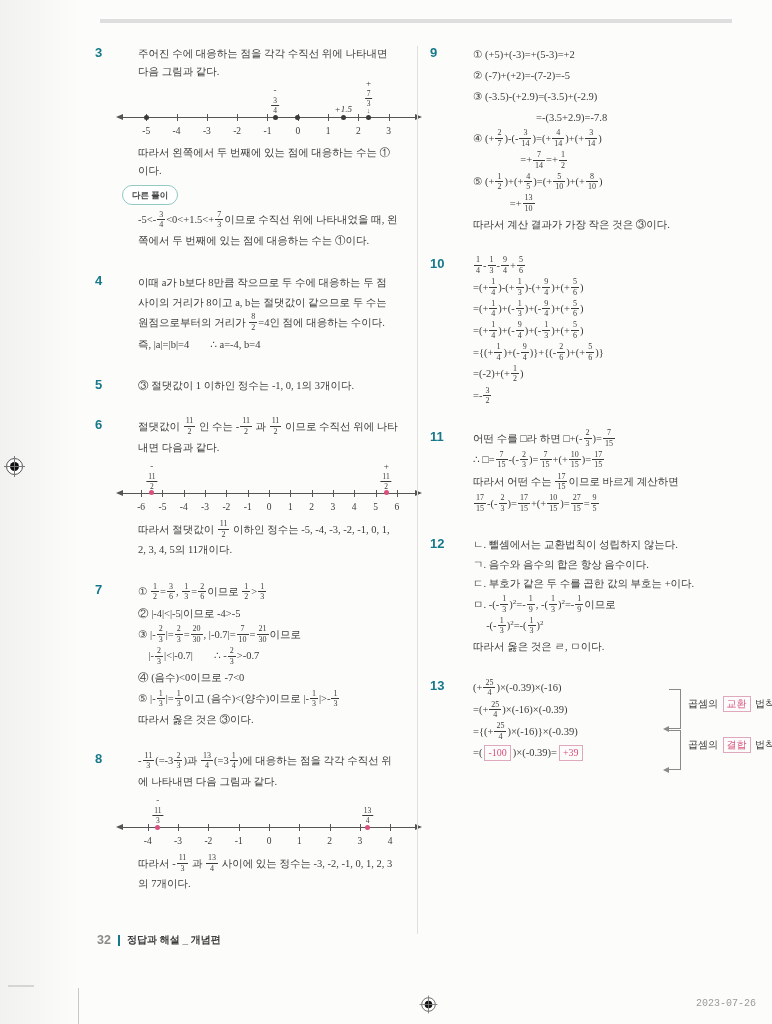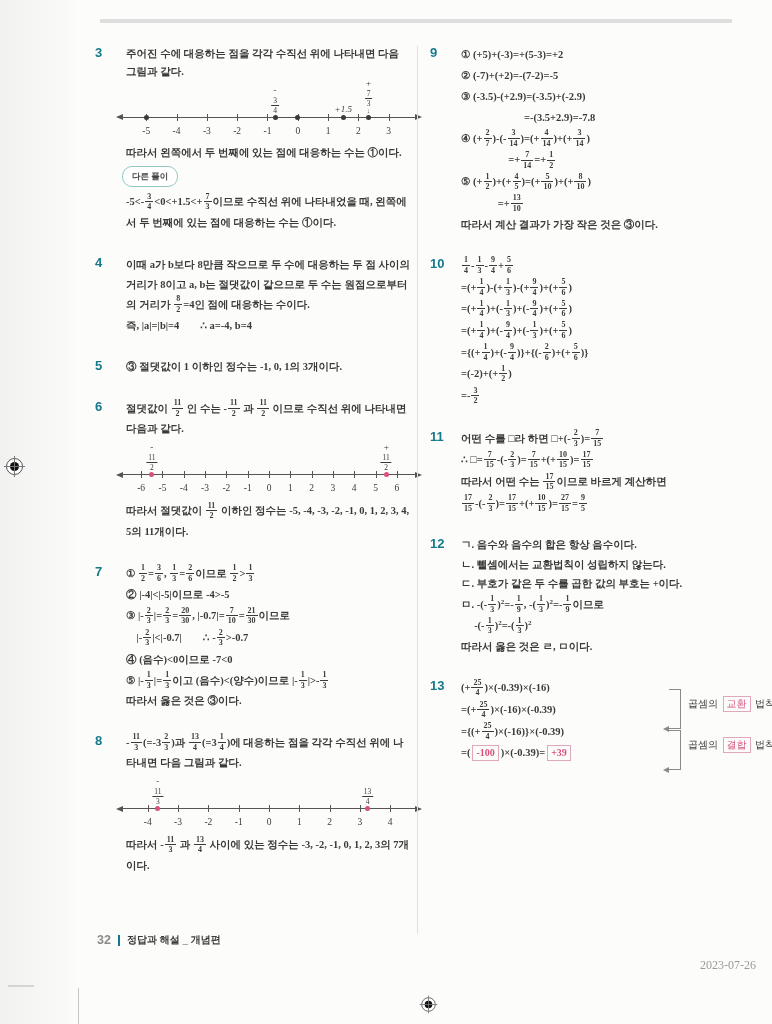--- a/index.html
+++ b/index.html
@@ -12,21 +12,21 @@
 
   .col{position:absolute;top:44px;}
   .col-left{left:95px;width:320px;}
   .col-right{left:430px;width:328px;}
 
   .problem{display:flex;margin-bottom:20px;}
   .pnum{flex:none;width:27px;font-family:"Liberation Sans","DejaVu Sans",sans-serif;
         font-weight:bold;font-size:13px;color:#15798b;line-height:1.45;}
   .pbody{flex:1;font-size:10.5px;line-height:1.75;}
 
-  .ln{white-space:pre-wrap;margin:1px 4px;font-weight:bold;}
+  .ln{white-space:pre-wrap;margin:1px 16px;}
   .ln.m{line-height:1.9;}
   sup{font-size:7px;}
 
   .frac{display:inline-flex;flex-direction:column;vertical-align:middle;text-align:center;
         font-size:8px;line-height:1.2;margin:0 1px;position:relative;top:-1px;}
   .frac .fn{padding:0 2px;border-bottom:1px solid currentColor;}
   .frac .fd{padding:0 2px;}
 
   .badge{display:inline-block;border:1px solid #93c8c3;border-radius:10px;background:#ffffff;
         font-family:"Liberation Sans","DejaVu Sans",sans-serif;font-size:8.5px;font-weight:bold;
@@ -56,22 +56,22 @@
           border-top:3.5px solid transparent;border-bottom:3.5px solid transparent;border-right:6px solid #8a8a8a;}
 
   .page-footer{position:absolute;left:97px;top:933px;display:flex;align-items:center;
           font-family:"Liberation Sans","DejaVu Sans",sans-serif;}
   .pf-num{font-size:12.5px;font-weight:bold;color:#8a8a8a;}
   .pf-sep{width:2px;height:11px;background:#15798b;margin:0 7px;}
   .pf-title{font-size:10px;font-weight:bold;color:#3a3a3a;}
 
   .print-info{position:absolute;left:96px;top:998px;font-family:"Liberation Sans","DejaVu Sans",sans-serif;
           font-size:13px;color:#9a9a9a;margin-top:44px;}
-  .print-date{position:absolute;right:16px;top:958px;font-family:Liberation Serif, serif;
-          font-size:12px;color:#9a9a9a;}
+  .print-date{position:absolute;right:16px;top:998px;font-family:Liberation Mono, monospace;
+          font-size:10px;color:#9a9a9a;}
   .crop-v{position:absolute;left:78px;top:988px;width:1px;height:36px;background:#c8c8c6;}
   .crop-h{position:absolute;left:8px;top:985px;width:26px;height:2px;background:#d5d5d3;}
 
   .reg{position:absolute;width:15px;height:15px;border:1px solid #555;border-radius:50%;background:#fff;}
   .reg::before{content:"";position:absolute;left:3px;top:3px;width:9px;height:9px;border-radius:50%;background:#111;}
   .reg::after{content:"";position:absolute;left:-3px;top:7px;width:21px;height:1px;background:#777;}
   .reg .vx{position:absolute;left:7px;top:-3px;width:1px;height:21px;background:#777;}
   .reg-left{left:6px;top:458px;}
   .reg-bottom{left:420px;top:996px;transform:scale(0.85);}
 </style>
@@ -281,22 +281,22 @@
         <div class="pbody">
           <div class="ln m">어떤 수를 □라 하면 □+(-<span class="frac"><span class="fn">2</span><span class="fd">3</span></span>)=<span class="frac"><span class="fn">7</span><span class="fd">15</span></span></div>
           <div class="ln m">∴ □=<span class="frac"><span class="fn">7</span><span class="fd">15</span></span>-(-<span class="frac"><span class="fn">2</span><span class="fd">3</span></span>)=<span class="frac"><span class="fn">7</span><span class="fd">15</span></span>+(+<span class="frac"><span class="fn">10</span><span class="fd">15</span></span>)=<span class="frac"><span class="fn">17</span><span class="fd">15</span></span></div>
           <div class="ln m">따라서 어떤 수는 <span class="frac"><span class="fn">17</span><span class="fd">15</span></span>이므로 바르게 계산하면</div>
           <div class="ln m"><span class="frac"><span class="fn">17</span><span class="fd">15</span></span>-(-<span class="frac"><span class="fn">2</span><span class="fd">3</span></span>)=<span class="frac"><span class="fn">17</span><span class="fd">15</span></span>+(+<span class="frac"><span class="fn">10</span><span class="fd">15</span></span>)=<span class="frac"><span class="fn">27</span><span class="fd">15</span></span>=<span class="frac"><span class="fn">9</span><span class="fd">5</span></span></div>
         </div>
       </div>
       <div class="problem">
         <span class="pnum">12</span>
         <div class="pbody">
+          <div class="ln t">ㄴ. 뺄셈에서는 교환법칙이 성립하지 않는다.</div>
           <div class="ln t">ㄱ. 음수와 음수의 합은 항상 음수이다.</div>
-          <div class="ln t">ㄴ. 뺄셈에서는 교환법칙이 성립하지 않는다.</div>
           <div class="ln t">ㄷ. 부호가 같은 두 수를 곱한 값의 부호는 +이다.</div>
           <div class="ln m">ㅁ. -(-<span class="frac"><span class="fn">1</span><span class="fd">3</span></span>)<sup>2</sup>=-<span class="frac"><span class="fn">1</span><span class="fd">9</span></span>, -(<span class="frac"><span class="fn">1</span><span class="fd">3</span></span>)<sup>2</sup>=-<span class="frac"><span class="fn">1</span><span class="fd">9</span></span>이므로</div>
           <div class="ln m">     -(-<span class="frac"><span class="fn">1</span><span class="fd">3</span></span>)<sup>2</sup>=-(<span class="frac"><span class="fn">1</span><span class="fd">3</span></span>)<sup>2</sup></div>
           <div class="ln t">따라서 옳은 것은 ㄹ, ㅁ이다.</div>
         </div>
       </div>
       <div class="problem">
         <span class="pnum">13</span>
         <div class="pbody" style="position: relative;">
           <div class="ln m">(+<span class="frac"><span class="fn">25</span><span class="fd">4</span></span>)×(-0.39)×(-16)</div>

